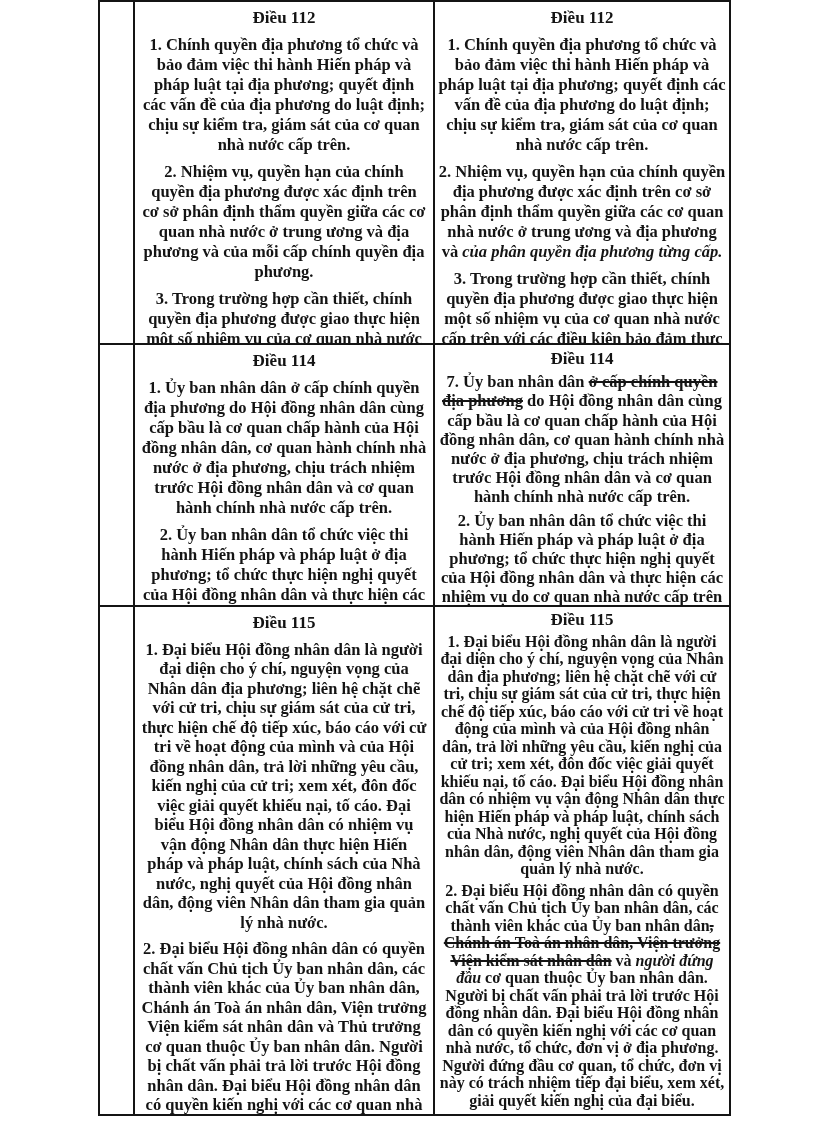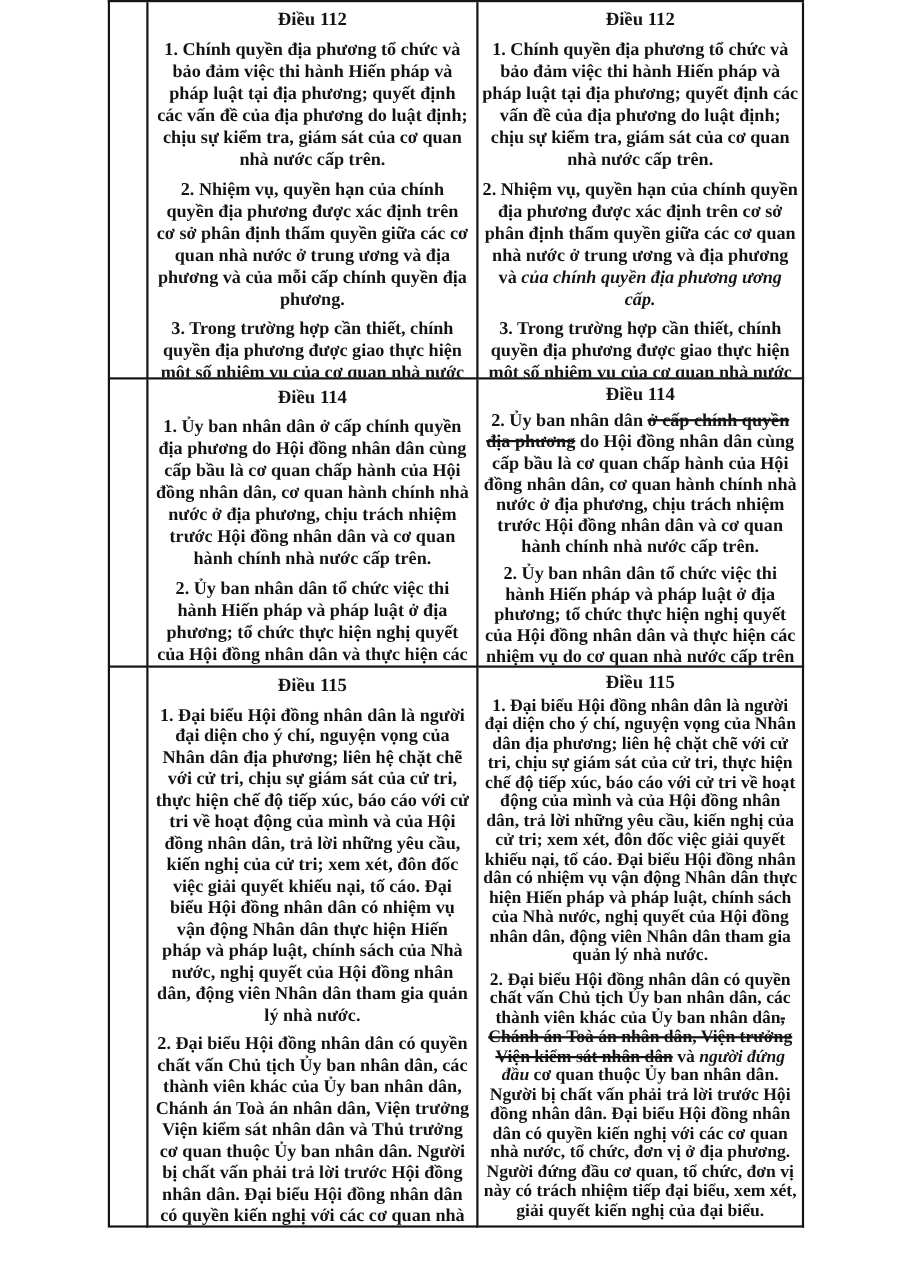--- a/index.html
+++ b/index.html
@@ -70,39 +70,39 @@
       <div>
           <p class="para"><span>1. Chính quyền địa phương tổ chức và bảo đảm việc thi hành Hiến pháp và pháp luật tại địa phương; quyết định các vấn đề của địa phương do luật định; chịu sự kiểm tra, giám sát của cơ quan nhà nước cấp trên.</span></p>
           <p class="para"><span>2. Nhiệm vụ, quyền hạn của chính quyền địa phương được xác định trên cơ sở phân định thẩm quyền giữa các cơ quan nhà nước ở trung ương và địa phương và của mỗi cấp chính quyền địa phương.</span></p>
           <p class="para"><span>3. Trong trường hợp cần thiết, chính quyền địa phương được giao thực hiện một số nhiệm vụ của cơ quan nhà nước cấp trên với các điều kiện bảo đảm thực hiện nhiệm vụ đó.</span></p>
         </div>
     </div>
     <div class="cell text-cell right-col">
       <div class="heading">Điều 112</div>
       <div>
           <p class="para"><span>1. Chính quyền địa phương tổ chức và bảo đảm việc thi hành Hiến pháp và pháp luật tại địa phương; quyết định các vấn đề của địa phương do luật định; chịu sự kiểm tra, giám sát của cơ quan nhà nước cấp trên.</span></p>
-          <p class="para"><span>2. Nhiệm vụ, quyền hạn của chính quyền địa phương được xác định trên cơ sở phân định thẩm quyền giữa các cơ quan nhà nước ở trung ương và địa phương và </span><span class="seg-italic">của chính quyền địa phương ương cấp.</span></p>
+          <p class="para"><span>2. Nhiệm vụ, quyền hạn của chính quyền địa phương được xác định trên cơ sở phân định thẩm quyền giữa các cơ quan nhà nước ở trung ương và địa phương và </span><span class="seg-italic">của phân quyền địa phương từng cấp.</span></p>
           <p class="para"><span>3. Trong trường hợp cần thiết, chính quyền địa phương được giao thực hiện một số nhiệm vụ của cơ quan nhà nước cấp trên với các điều kiện bảo đảm thực hiện nhiệm vụ đó.</span></p>
         </div>
     </div>
 
     <div class="cell num-cell">
       
     </div>
     <div class="cell text-cell">
       <div class="heading">Điều 114</div>
       <div>
           <p class="para"><span>1. Ủy ban nhân dân ở cấp chính quyền địa phương do Hội đồng nhân dân cùng cấp bầu là cơ quan chấp hành của Hội đồng nhân dân, cơ quan hành chính nhà nước ở địa phương, chịu trách nhiệm trước Hội đồng nhân dân và cơ quan hành chính nhà nước cấp trên.</span></p>
           <p class="para"><span>2. Ủy ban nhân dân tổ chức việc thi hành Hiến pháp và pháp luật ở địa phương; tổ chức thực hiện nghị quyết của Hội đồng nhân dân và thực hiện các nhiệm vụ do cơ quan nhà nước cấp trên giao.</span></p>
         </div>
     </div>
     <div class="cell text-cell right-col lh-19 tight">
       <div class="heading">Điều 114</div>
       <div>
-          <p class="para"><span>2. Ủy ban nhân dân </span><span class="seg-strike">ở cấp chính quyền địa phương</span><span> do Hội đồng nhân dân cùng cấp bầu là cơ quan chấp hành của Hội đồng nhân dân, cơ quan hành chính nhà nước ở địa phương, chịu trách nhiệm trước Hội đồng nhân dân và cơ quan hành chính nhà nước cấp trên.</span></p>
+          <p class="para"><span>7. Ủy ban nhân dân </span><span class="seg-strike">ở cấp chính quyền địa phương</span><span> do Hội đồng nhân dân cùng cấp bầu là cơ quan chấp hành của Hội đồng nhân dân, cơ quan hành chính nhà nước ở địa phương, chịu trách nhiệm trước Hội đồng nhân dân và cơ quan hành chính nhà nước cấp trên.</span></p>
           <p class="para"><span>2. Ủy ban nhân dân tổ chức việc thi hành Hiến pháp và pháp luật ở địa phương; tổ chức thực hiện nghị quyết của Hội đồng nhân dân và thực hiện các nhiệm vụ do cơ quan nhà nước cấp trên giao.</span></p>
         </div>
     </div>
 
     <div class="cell num-cell">
       
     </div>
     <div class="cell text-cell lh-195">
       <div class="heading">Điều 115</div>
       <div>

